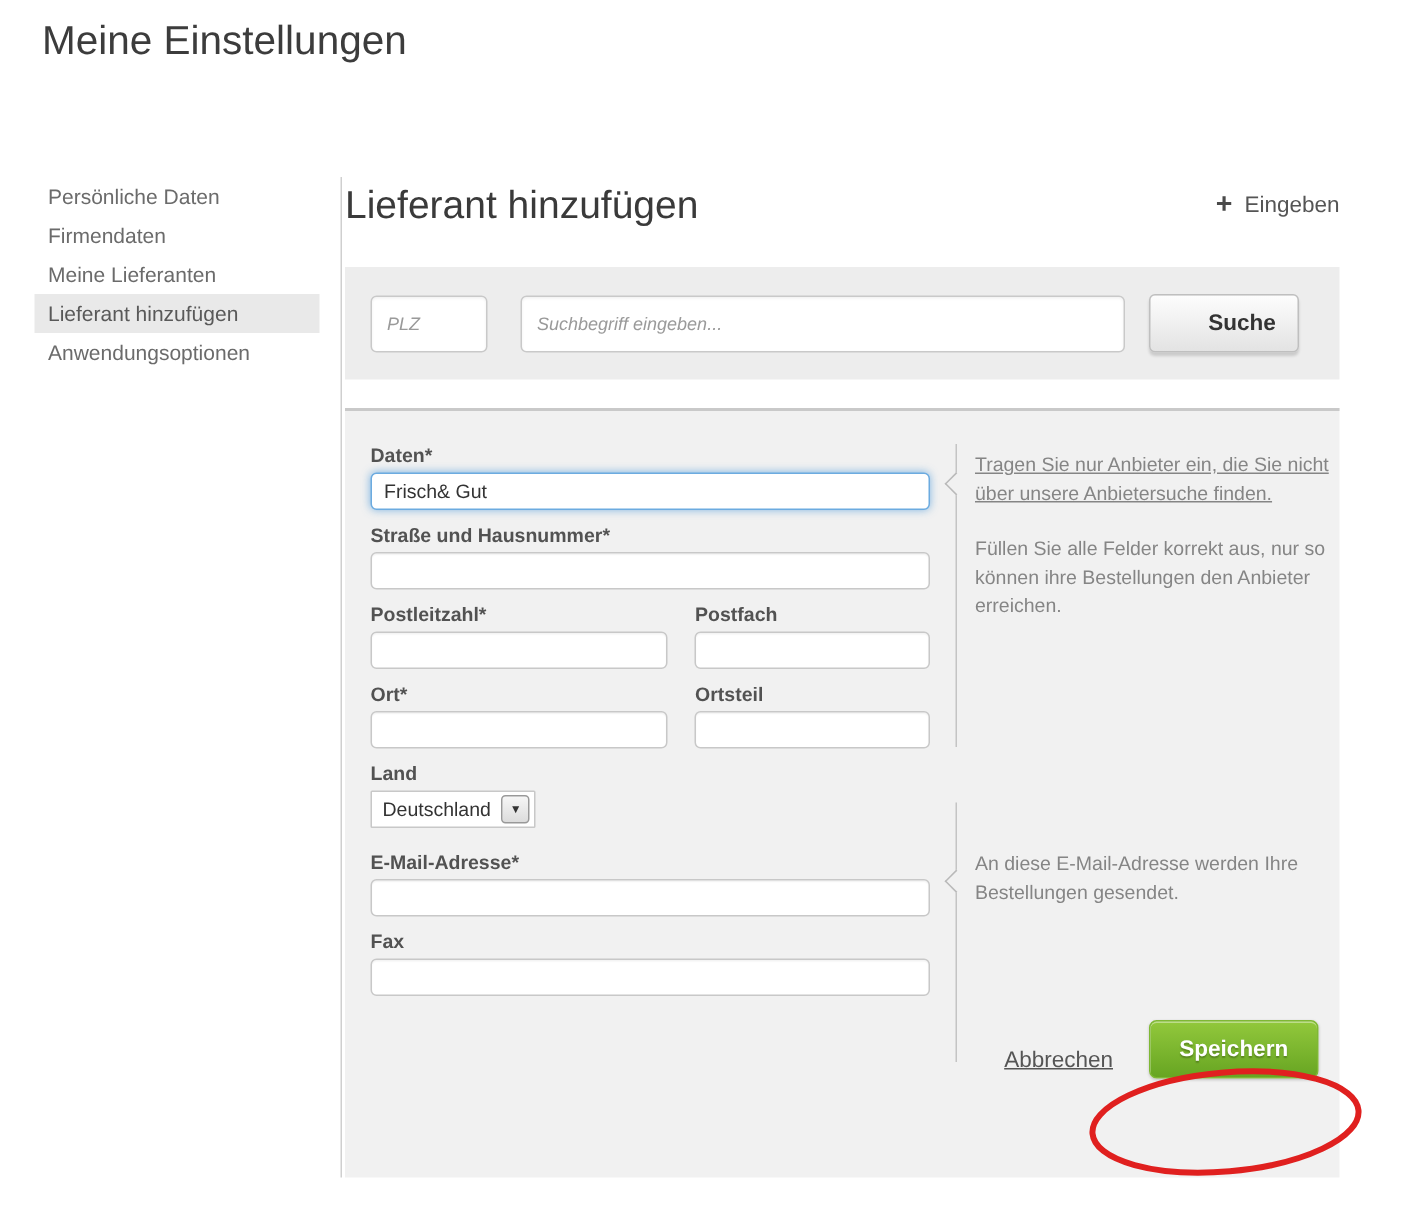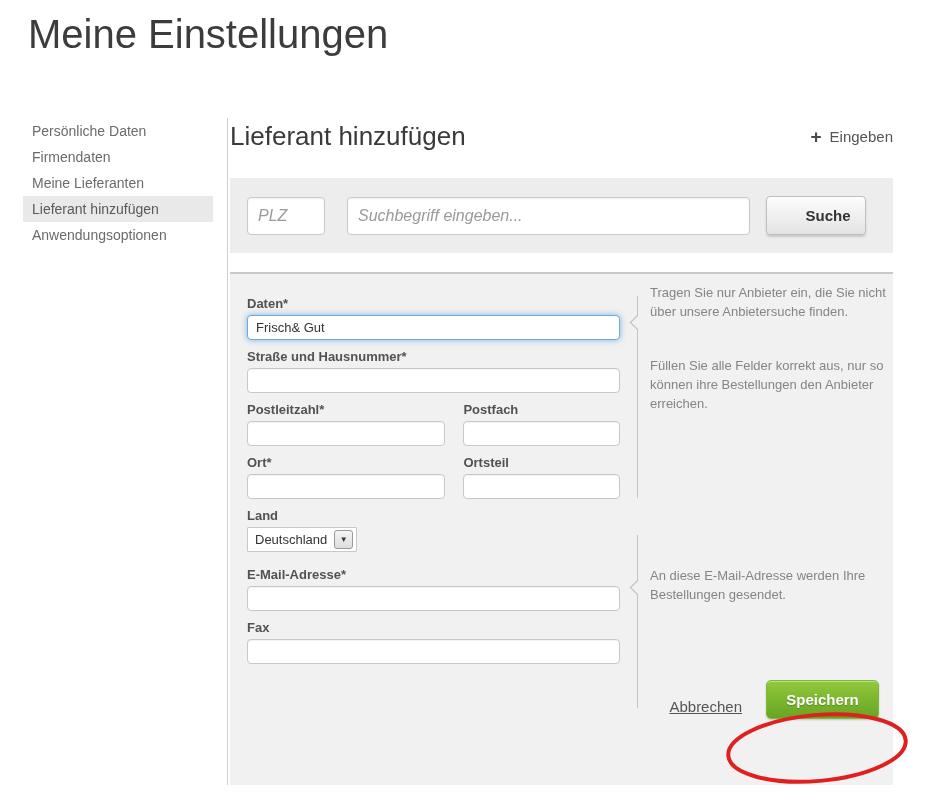--- a/index.html
+++ b/index.html
@@ -1,20 +1,20 @@
 <!DOCTYPE html>
 <html><head>
 <meta charset="utf-8">
 <style>
   * { margin:0; padding:0; box-sizing:border-box; }
   html,body { width:936px; height:807px; background:#fff;
     font-family:"Liberation Sans","DejaVu Sans",sans-serif; color:#444; }
   body { position:relative; overflow:hidden; }
 
-  .page-title { position:absolute; left:28px; top:12px; font-size:40px;
+  .page-title { position:absolute; left:28px; top:12px; font-size:27px;
     font-weight:300; color:#3c3c3c; }
 
   .content { position:absolute; top:118px; left:28px; width:865px; display:flex; }
 
   
   .sidebar { width:200px; border-right:1px solid #cfcfcf; padding-bottom:4px; }
   .sidebar-item { width:190px; font-size:14px; color:#6b6b6b; padding:5px 9px;
     cursor:pointer; margin-left:-5px; }
   .sidebar-item.active { background:#e9e9e9; color:#595959; }
 
@@ -24,21 +24,21 @@
     align-items:center; margin-bottom:24px; }
   .main-heading { font-size:26px; font-weight:400; color:#3a3a3a; }
   .add-link { display:flex; align-items:center; gap:8px; font-size:15px;
     color:#555; cursor:pointer; }
   .plus-icon { font-size:19px; font-weight:bold; color:#4a4a4a; line-height:1; }
 
   
   .search-panel { background:#ededed; height:75px; display:flex;
     align-items:center; padding:0 27px 0 17px; }
   .search-panel input { height:38px; border:1px solid #c9c9c9; border-radius:4px;
-    padding:0 10px; font-size:16px; color:#7f1d1d; background:#fff;
+    padding:0 10px; font-size:12px; color:#7f1d1d; background:#fff;
     box-shadow:inset 0 1px 2px rgba(0,0,0,.06);
     font-family:"Liberation Sans","DejaVu Sans",sans-serif; }
   .search-panel input::placeholder { font-style:italic; color:#9a9a9a; }
   .search-plz { width:78px; }
   .search-term { width:403px; margin-left:22px; }
   .search-btn { margin-left:auto; width:100px; height:39px;
     background:linear-gradient(#fdfdfd,#e3e3e3); border:1px solid #bfbfbf;
     border-radius:4px; font-size:15px; font-weight:bold; color:#333;
     box-shadow:0 2px 2px rgba(0,0,0,.15); cursor:pointer;
     font-family:"Liberation Sans","DejaVu Sans",sans-serif;padding-left:24px; }
@@ -70,21 +70,21 @@
   
   .vdiv { position:absolute; left:407px; width:1px; background:#c4c4c4; }
   .vdiv.seg1 { top:22px; height:202px; }
   .vdiv.seg2 { top:261px; height:173px; }
   .notch { position:absolute; left:402px; width:11px; height:11px;
     background:#f1f1f1; border-left:1px solid #b9b9b9;
     border-bottom:1px solid #b9b9b9; transform:rotate(45deg); }
   .notch.n1 { top:43px; } .notch.n2 { top:308px; }
   .hint { position:absolute; left:420px; width:238px; font-size:13px;
     color:#858585; line-height:19px; }
-  .hint.h1 { top:9px; } .hint.h2 { top:82px; } .hint.h3 { top:292px; }
+  .hint.h1 { top:26px;text-decoration:underline; } .hint.h2 { top:82px; } .hint.h3 { top:292px; }
 
   
   .form-footer { display:flex; justify-content:flex-end; align-items:center;
     gap:24px; margin-top:16px; padding-right:14px; }
   .cancel-link { font-size:15px; color:#555; text-decoration:underline;
     cursor:pointer; position:relative; top:7px; }
   .save-btn { width:113px; height:39px; border-radius:5px; color:#fff;
     font-size:15px; font-weight:bold; cursor:pointer;
     background:linear-gradient(#92c83c,#67a522); border:1px solid #7fb835;
     text-shadow:0 1px 1px rgba(0,0,0,.25);

